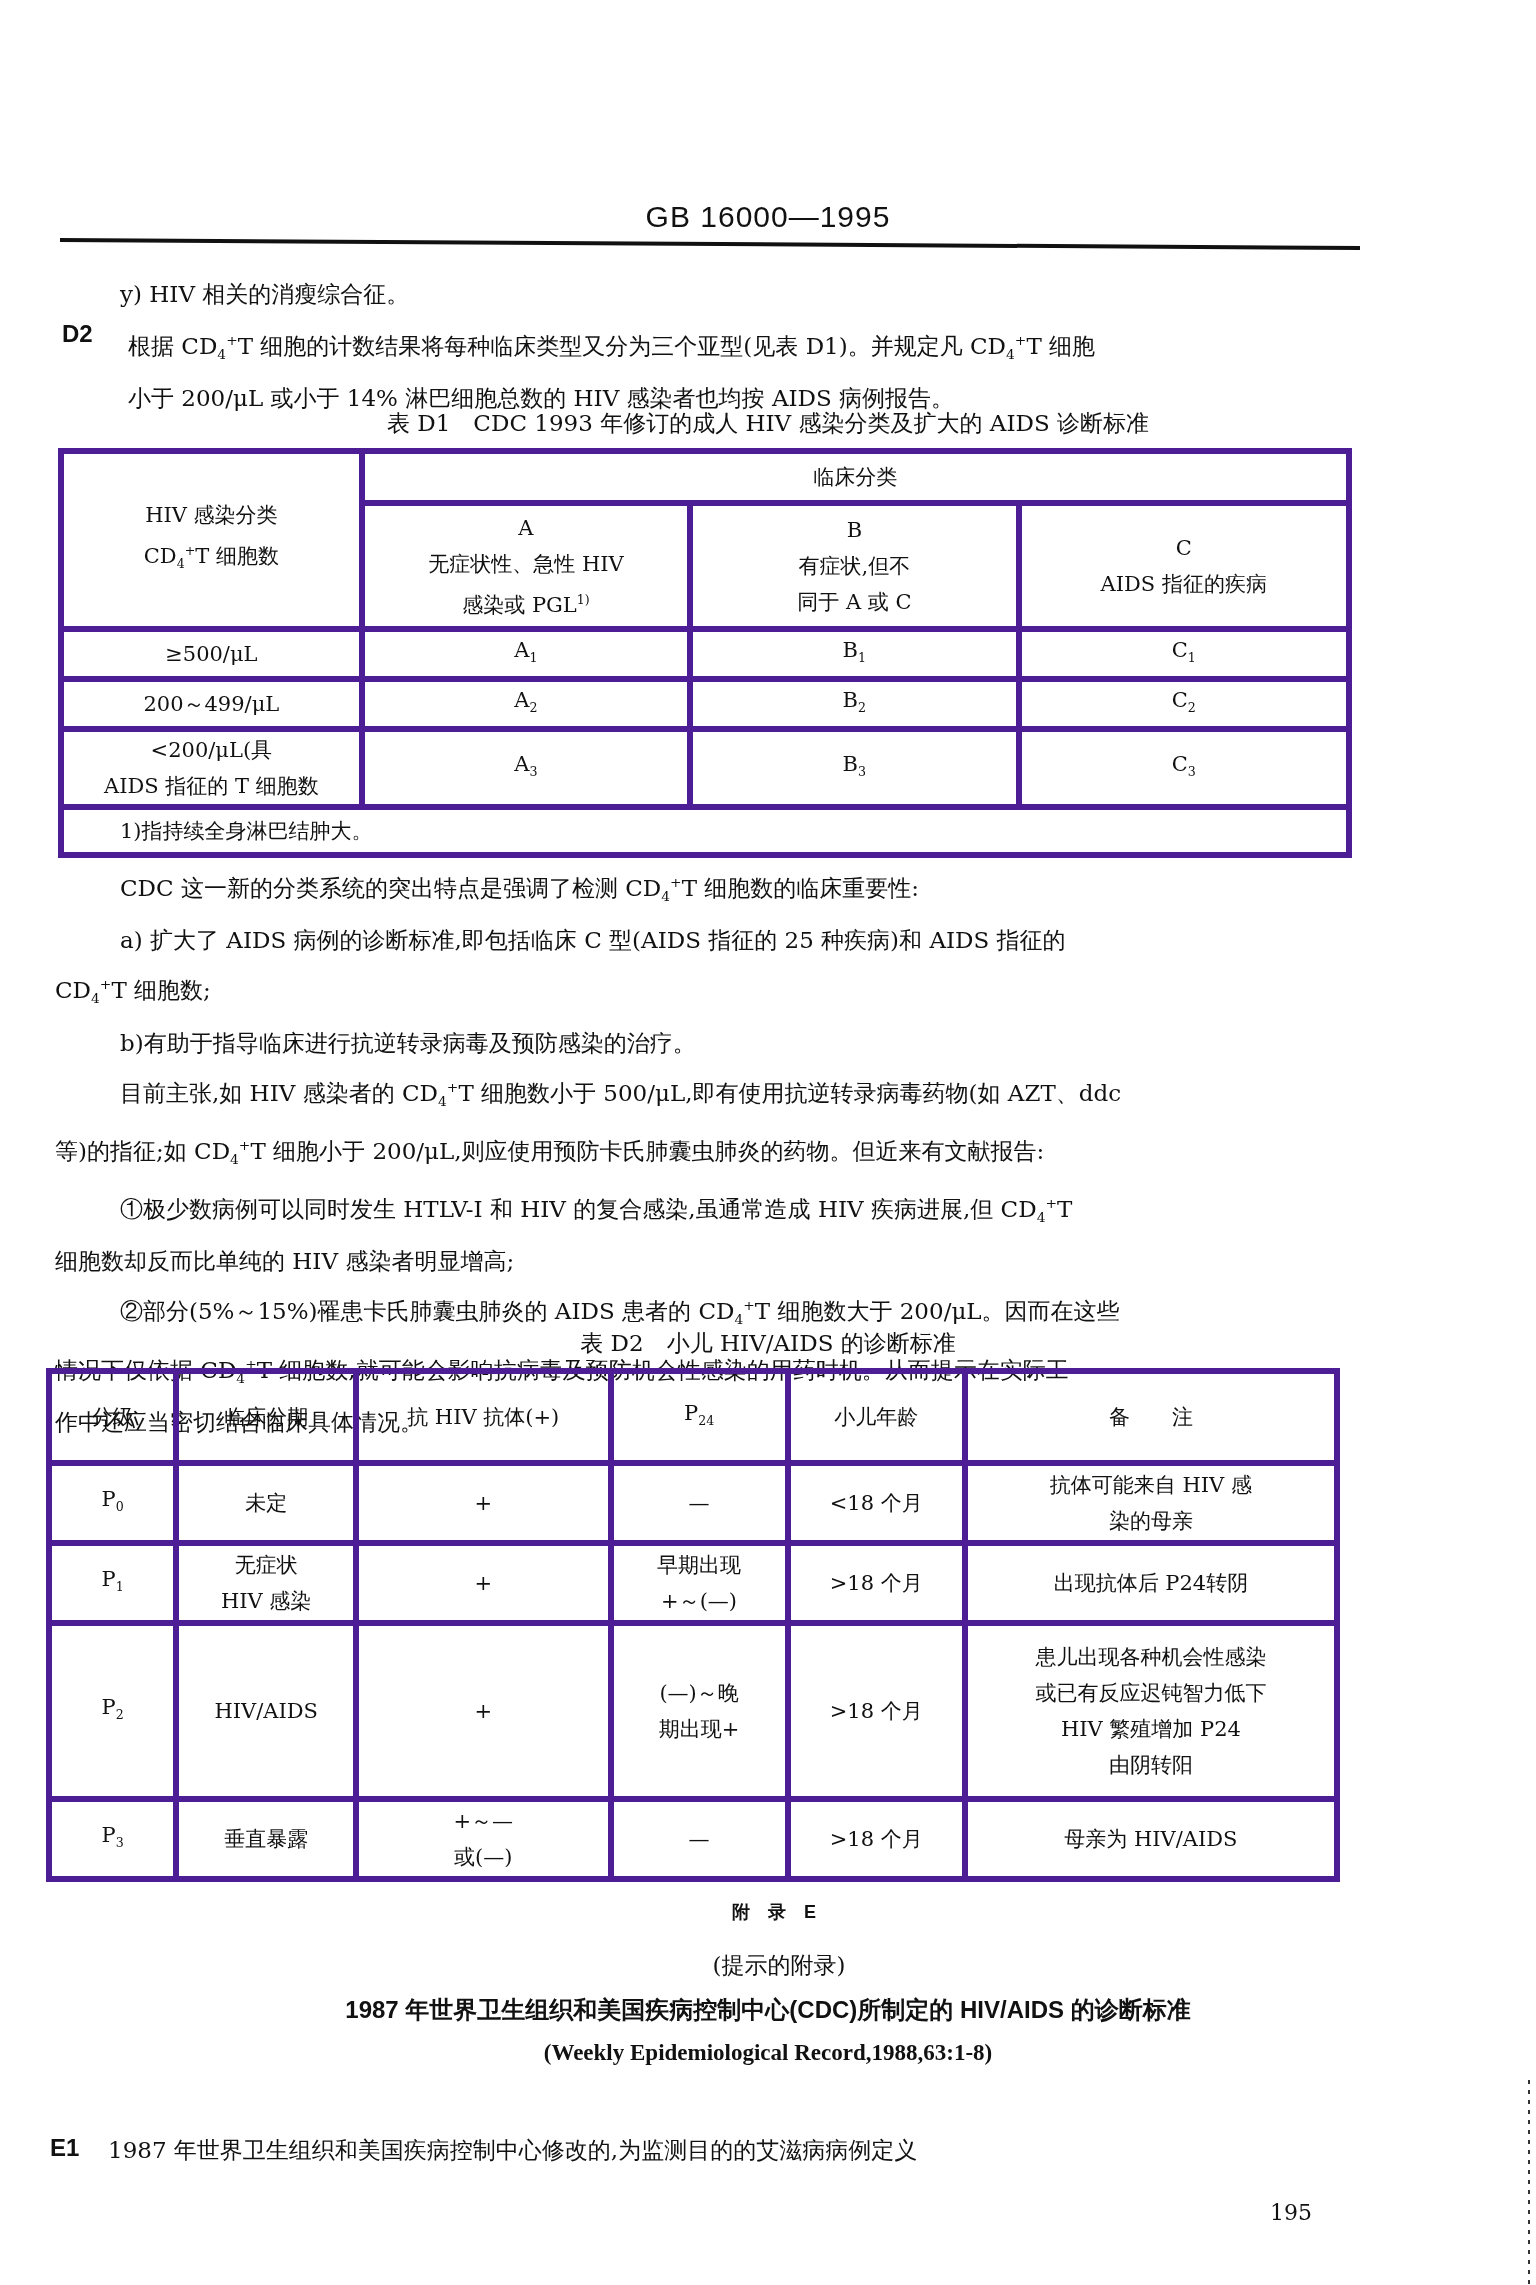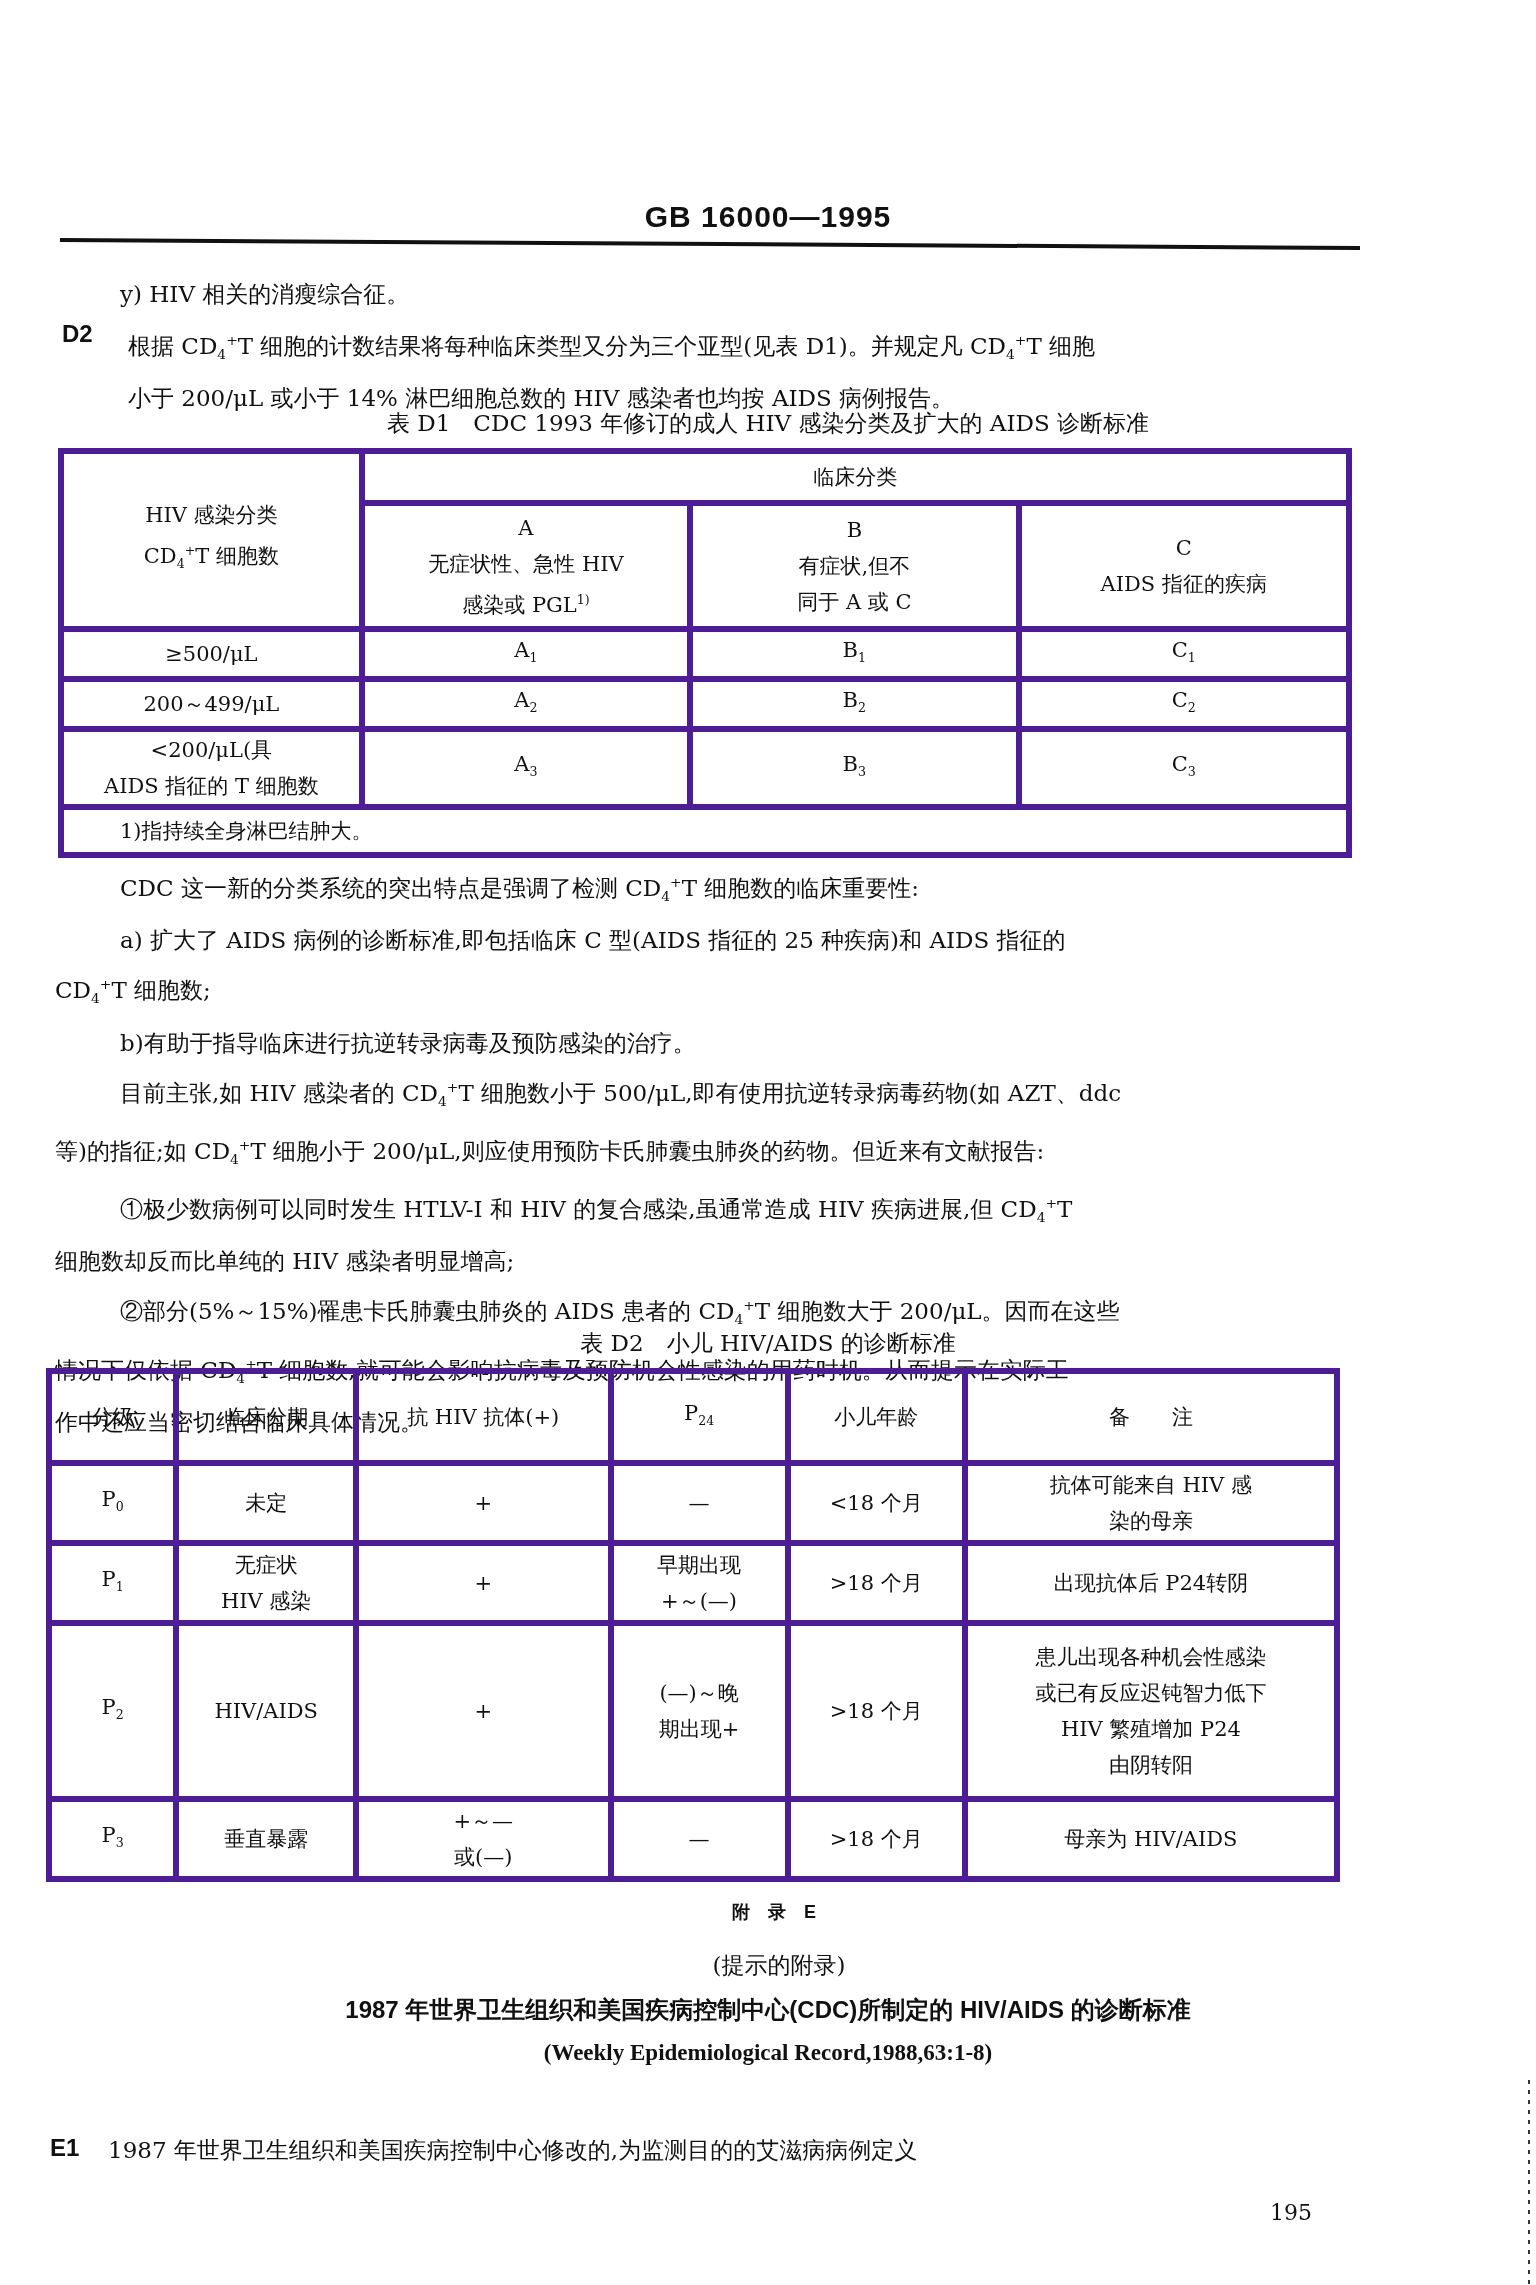--- a/index.html
+++ b/index.html
@@ -1,20 +1,20 @@
 <!DOCTYPE html>
 <html><head>
 <meta charset="utf-8">
 <style>
   html, body { margin: 0; padding: 0; background: #ffffff; }
   body { width: 1536px; height: 2285px; position: relative; overflow: hidden;
          font-family: "DejaVu Serif", "Liberation Serif", serif; color: #111; }
   .abs { position: absolute; }
   .header-title { left: 0; width: 1536px; top: 200px; text-align: center;
-         font-family: "Liberation Sans", sans-serif; font-weight: bold; font-size: 30px; letter-spacing: 1px; }
+         font-family: "Liberation Sans", sans-serif; font-weight: normal; font-size: 30px; letter-spacing: 1px; }
   .header-rule { left: 60px; top: 242px; width: 1300px; height: 4px; background: #111; transform: rotate(0.35deg); }
   .para { font-size: 23px; line-height: 44px; }
   .p-indent { left: 120px; width: 1240px; }
   .p-full { left: 55px; width: 1305px; }
   .sec-label { font-family: "Liberation Sans", sans-serif; font-weight: bold; font-size: 24px; }
   sub, sup { font-size: 60%; }
   .caption { left: 0; width: 1536px; text-align: center; font-size: 23px; }
   table { border-collapse: collapse; position: absolute; font-size: 21px; }
   td, th { border: 6px solid #4c1d95; text-align: center; vertical-align: middle; font-weight: normal; line-height: 36px; padding: 0 6px; }
   .tbl1 { left: 58px; top: 448px; width: 1294px; }

